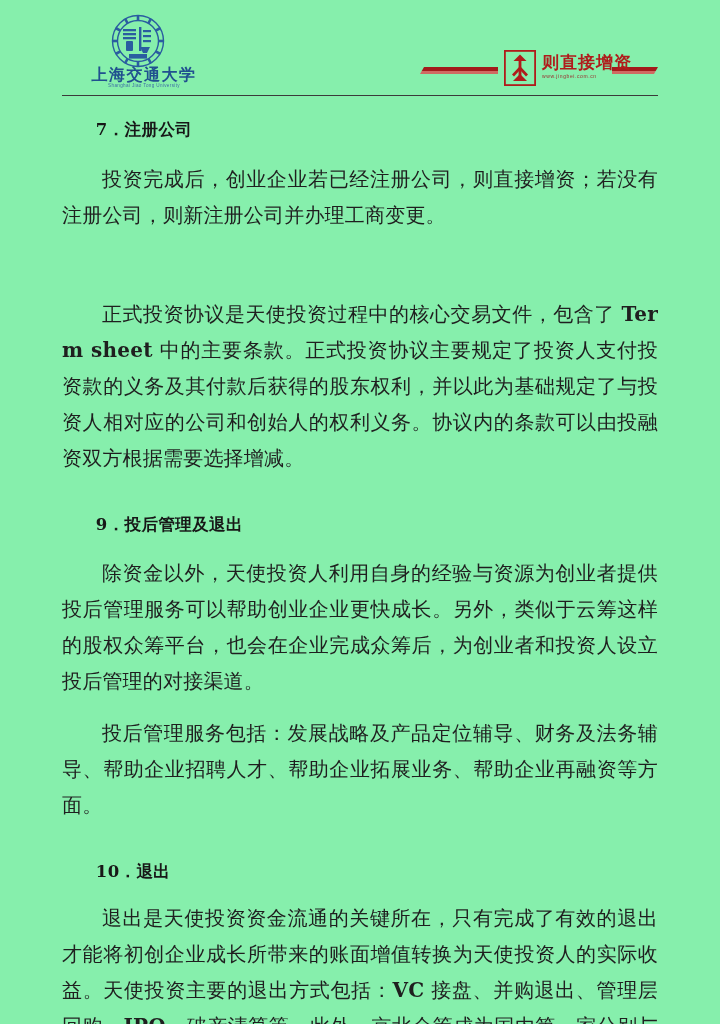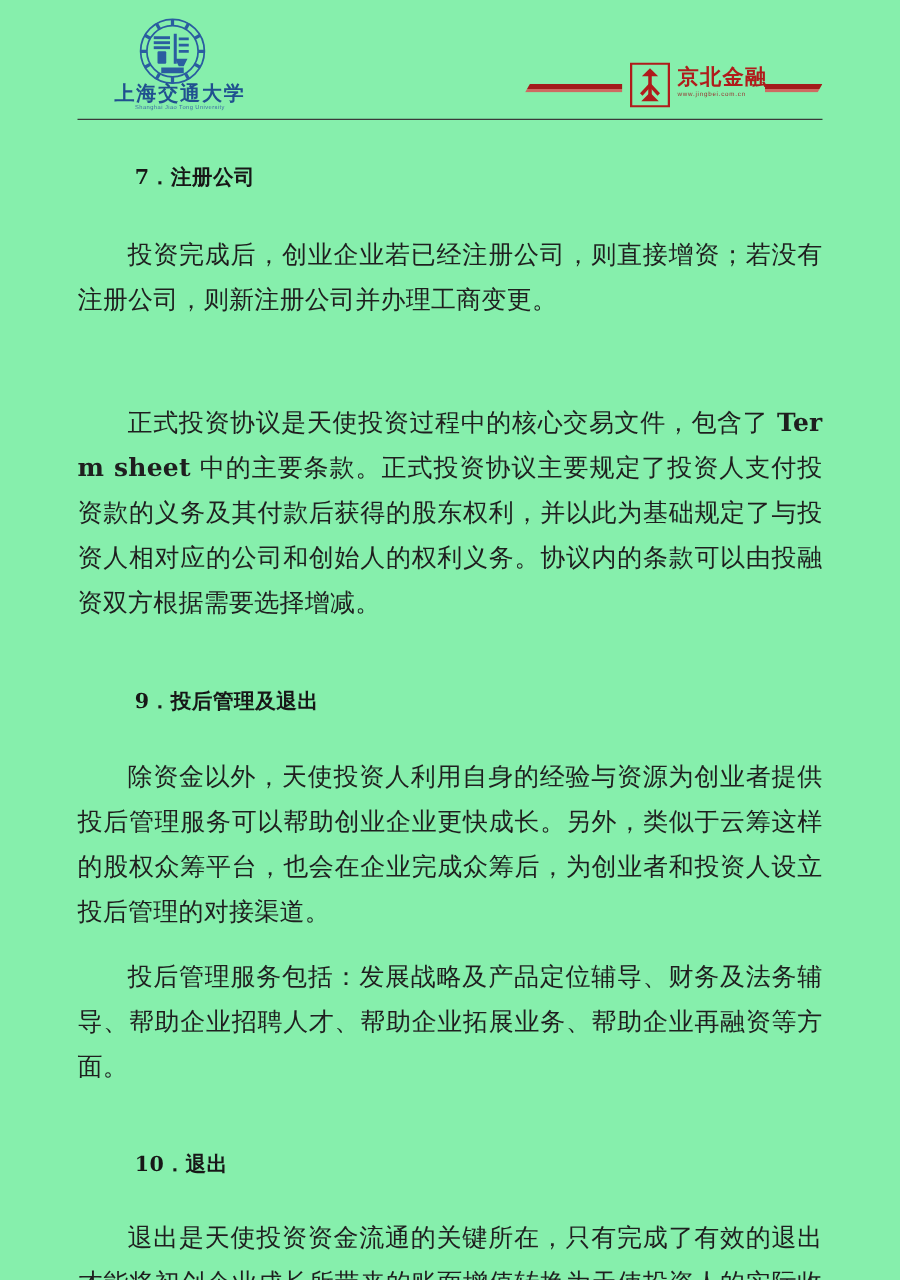--- a/index.html
+++ b/index.html
@@ -141,21 +141,21 @@
 
   
   .content {
     position: absolute;
     left: 62px;
     top: 104px;
     width: 596px;
   }
 
   h2.sec {
-    margin: 12px;
+    margin: 0;
     font-family: "DejaVu Serif", "Liberation Serif", serif;
     font-size: 16.5px;
     font-weight: 700;
     color: #171717;
     letter-spacing: 0.4px;
     line-height: 1;
     text-indent: 2.05em;
   }
 
   p.para {
@@ -247,21 +247,21 @@
         <svg viewBox="0 0 32 36" width="32" height="36" aria-hidden="true">
           <rect x="0.9" y="0.9" width="30.2" height="34.2" fill="none" stroke="#b01b1b" stroke-width="1.8"></rect>
           <g fill="#b01b1b">
             <path d="M16 4.5 L22.5 11 L9.5 11 Z"></path>
             <rect x="14.6" y="10" width="2.8" height="17"></rect>
             <path d="M16 16 L24 24.5 L22 26.5 L16 20 L10 26.5 L8 24.5 Z"></path>
             <path d="M16 24 L23 31 L9 31 Z"></path>
           </g>
         </svg>
       </div>
-      <div class="jb-name">京北金融</div>
+      <div class="jb-name">则直接增资</div>
       <div class="jb-url">www.jingbei.com.cn</div>
     </div>
   </div>
 
   <div class="header-rule"></div>
 
   <div class="content">
 
     <div class="sp-h7"></div>
     <h2 class="sec">7．注册公司</h2>

